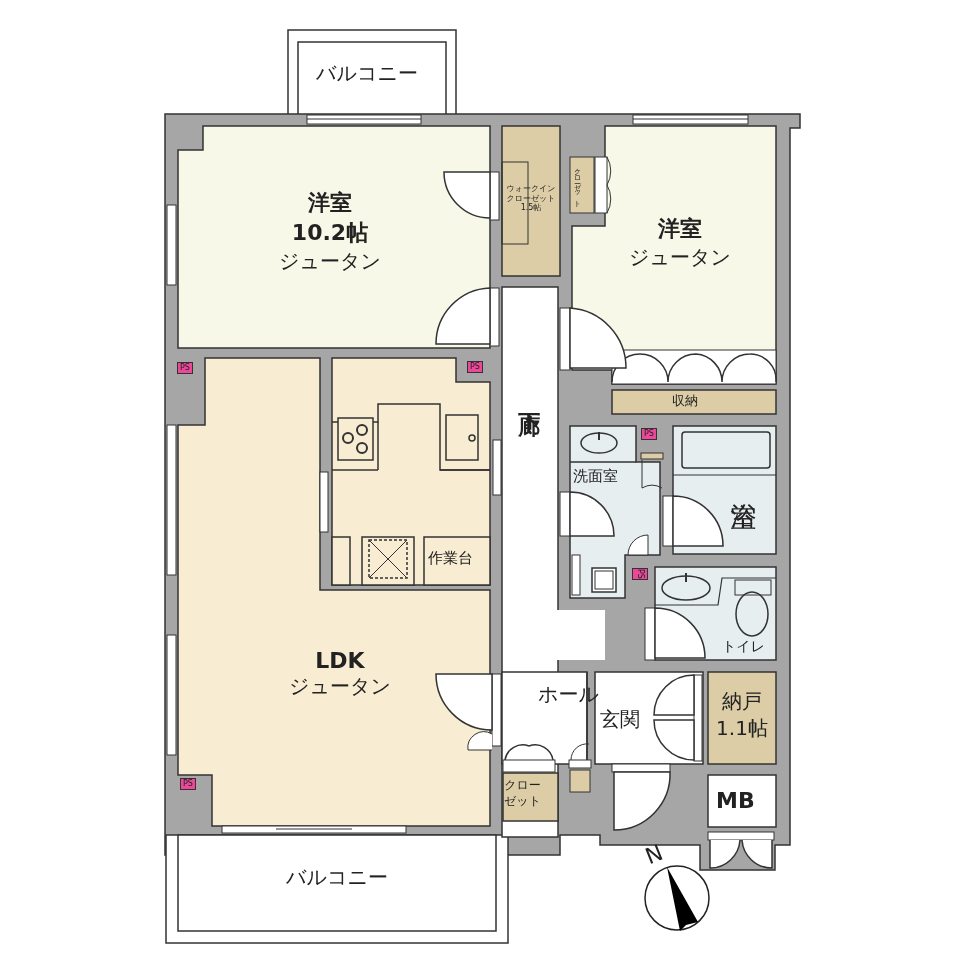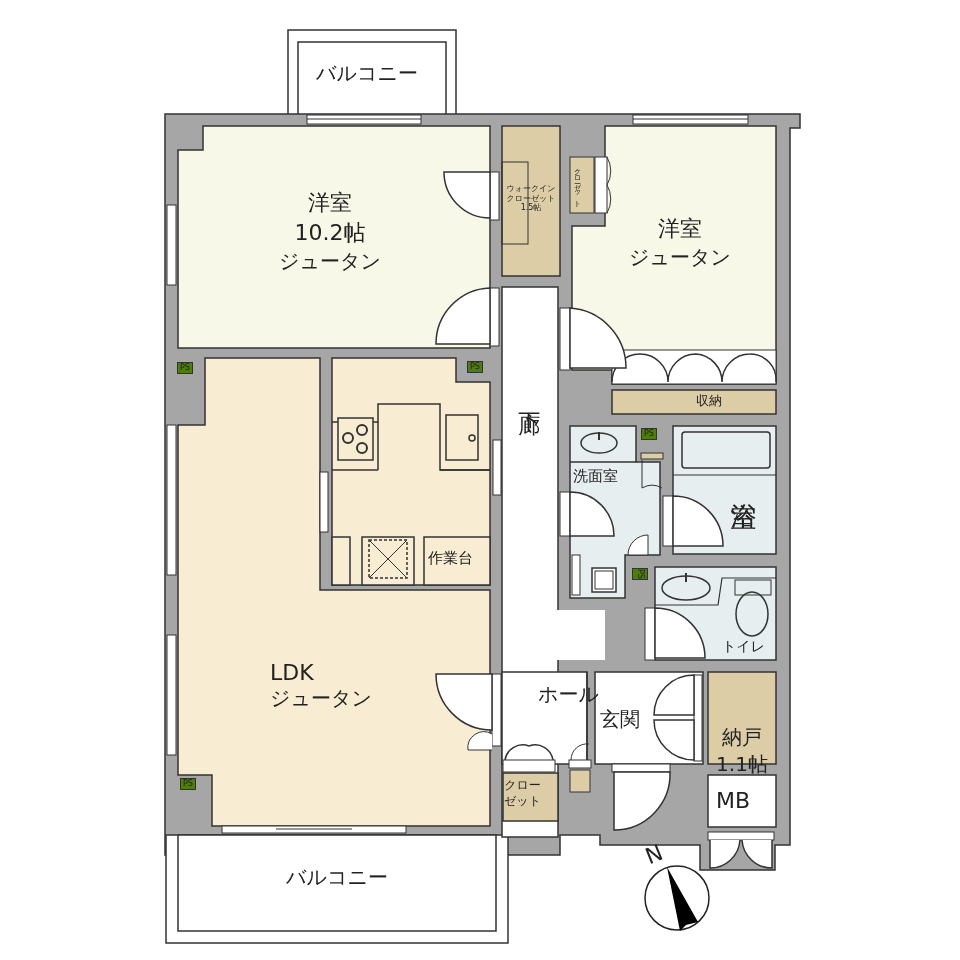--- a/index.html
+++ b/index.html
@@ -1,23 +1,23 @@
 <!DOCTYPE html>
 <html><head>
 <meta charset="utf-8">
 <style>
   html,body{margin:0;padding:0;background:#ffffff;}
   body{width:960px;height:960px;position:relative;overflow:hidden;font-family:"DejaVu Sans","Liberation Sans",sans-serif;color:#222;}
   svg{position:absolute;left:0;top:0;}
   .lbl{position:absolute;text-align:center;color:#222;line-height:1.15;white-space:nowrap;}
-  .big{font-size:22px;}
+  .big{font-size:22px;font-weight:bold;}
   .mid{font-size:20px;}
   .sm{font-size:13px;}
   .xs{font-size:8px;line-height:1.2;text-align:center;}
-  .ps{position:absolute;font-size:8px;background:#4d7c0f;border:1px solid #333;padding:0 2px;line-height:10px;}
+  .ps{position:absolute;font-size:8px;background:#ec4899;border:1px solid #333;padding:0 2px;line-height:10px;}
   .vert{writing-mode:vertical-rl;}
 </style>
 </head>
 <body>
 
 <svg width="960" height="960" viewBox="0 0 960 960">
 
   <rect x="288" y="30" width="168" height="86" fill="#fff" stroke="#333" stroke-width="1.5"></rect>
   <rect x="298" y="42" width="148" height="74" fill="#fff" stroke="#333" stroke-width="1.5"></rect>
 
@@ -169,41 +169,41 @@
   <div class="mid">ジュータン</div>
 </div>
 
 <div style="position:absolute;left:500px;top:184px;width:62px;text-align:center;">
   <div class="xs">ウォークイン</div>
   <div class="xs">クローゼット</div>
   <div class="xs">1.5帖</div>
 </div>
 
 <div class="lbl vert" style="left:573px;top:163px;font-size:7px;">クローゼット</div>
-<div class="lbl sm" style="left:696px;top:394px;">収納</div>
+<div class="lbl sm" style="left:672px;top:394px;">収納</div>
 <div class="lbl big vert" style="left:517px;top:395px;">廊下</div>
 
-<div style="position:absolute;left:270px;top:648px;width:140px;text-align:left;margin-top:12px;">
+<div style="position:absolute;left:270px;top:648px;width:140px;text-align:center;">
   <div class="big">LDK</div>
   <div class="mid">ジュータン</div>
 </div>
 
 <div class="lbl" style="left:428px;top:550px;font-size:15px;">作業台</div>
 <div class="lbl" style="left:573px;top:468px;font-size:15px;">洗面室</div>
 <div class="lbl vert" style="left:728px;top:482px;font-size:26px;">浴室</div>
 <div class="lbl" style="left:722px;top:638px;font-size:14px;">トイレ</div>
 <div class="lbl mid" style="left:507px;top:683px;margin-left:31px;">ホール</div>
 <div class="lbl mid" style="left:600px;top:708px;">玄関</div>
 
 <div style="position:absolute;left:503px;top:778px;width:39px;text-align:center;">
   <div style="font-size:12px;line-height:1.3;">クロー</div>
   <div style="font-size:12px;line-height:1.3;">ゼット</div>
 </div>
 
-<div style="position:absolute;left:708px;top:724px;width:68px;text-align:center;">
+<div style="position:absolute;left:708px;top:688px;width:68px;text-align:center;">
   <div class="mid">納戸</div>
   <div class="mid">1.1帖</div>
 </div>
 
 <div class="lbl big" style="left:716px;top:788px;">MB</div>
 
 <span class="ps" style="left:177px;top:362px;">PS</span>
 <span class="ps" style="left:467px;top:361px;">PS</span>
 <span class="ps" style="left:641px;top:428px;">PS</span>
 <span class="ps vert" style="left:632px;top:568px;">PS</span>

